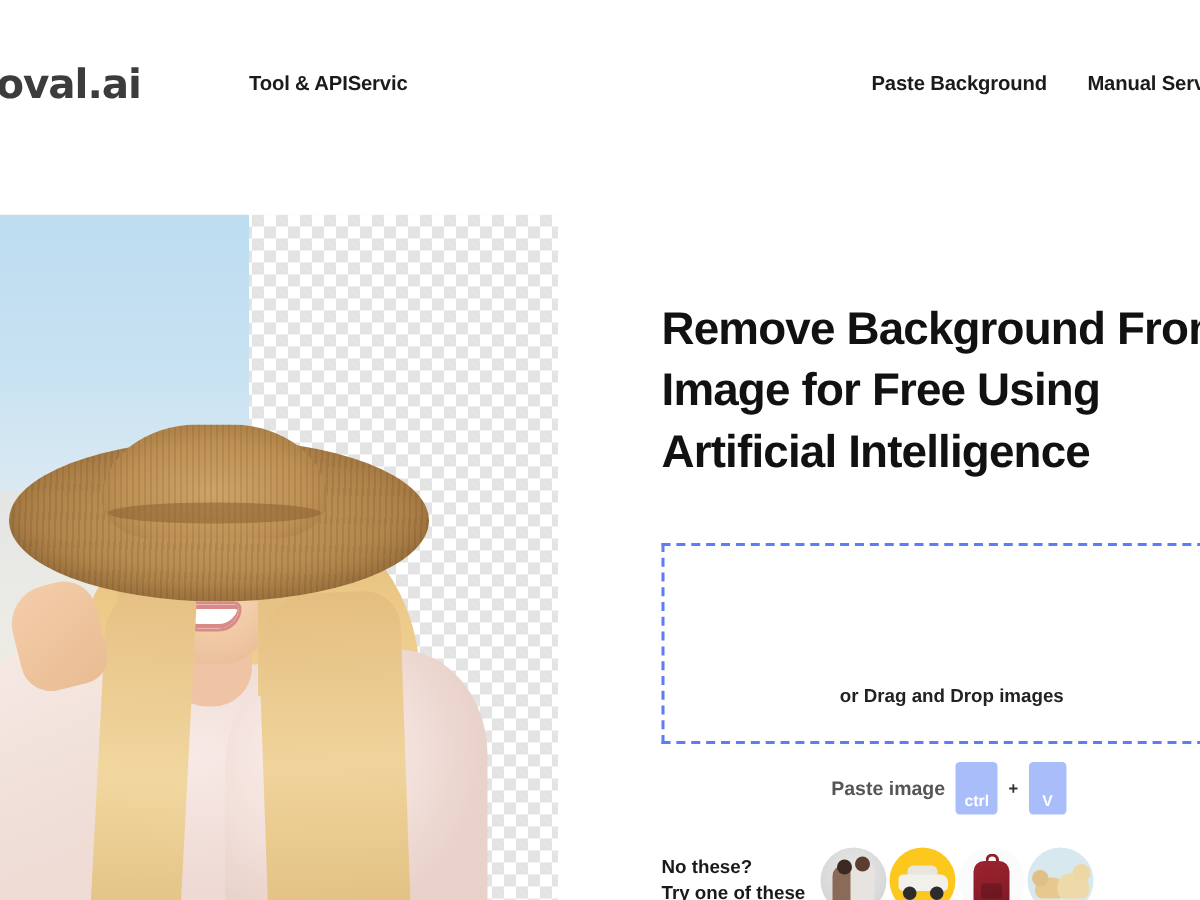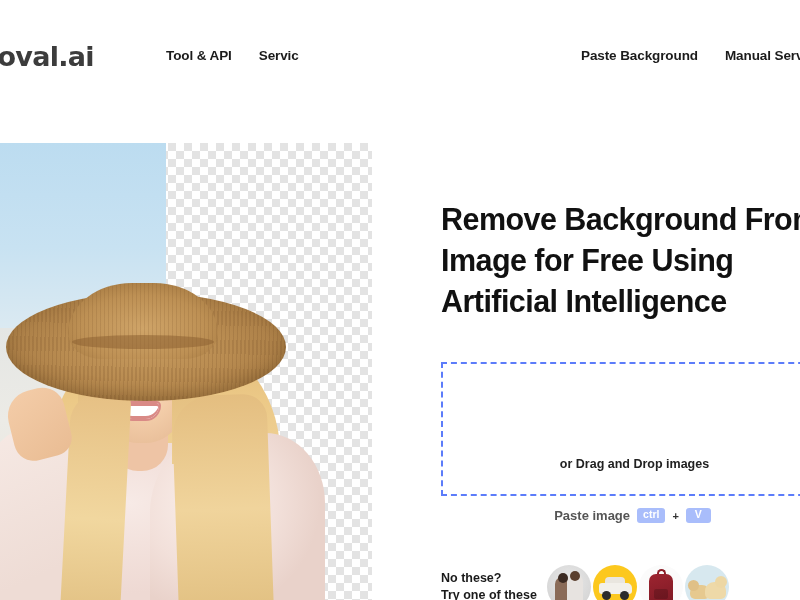--- a/index.html
+++ b/index.html
@@ -41,21 +41,20 @@
     color: #3c3c3c;
     white-space: nowrap;
     font-family: "DejaVu Sans", sans-serif;
   }
 
   .nav-left {
     position: absolute;
     left: 166px;
     top: 48px;
     display: flex;
-    gap: 27px;
     white-space: nowrap;
   }
 
   .nav-right {
     position: absolute;
     left: 581px;
     top: 48px;
     display: flex;
     gap: 27px;
     white-space: nowrap;
@@ -383,21 +382,21 @@
     gap: 7px;
   }
   .paste-label {
     font-size: 13px;
     color: #555555;
     font-weight: 700;
   }
   .key {
     display: inline-block;
     min-width: 25px;
-    padding: 0 6px 3px;
+    padding: 20px 6px 3px;
     background: #a9bdfb;
     color: #ffffff;
     border-radius: 3px;
     font-size: 10.5px;
     font-weight: 700;
     text-align: center;
     line-height: 12px;
   }
   .plus {
     font-size: 11px;

